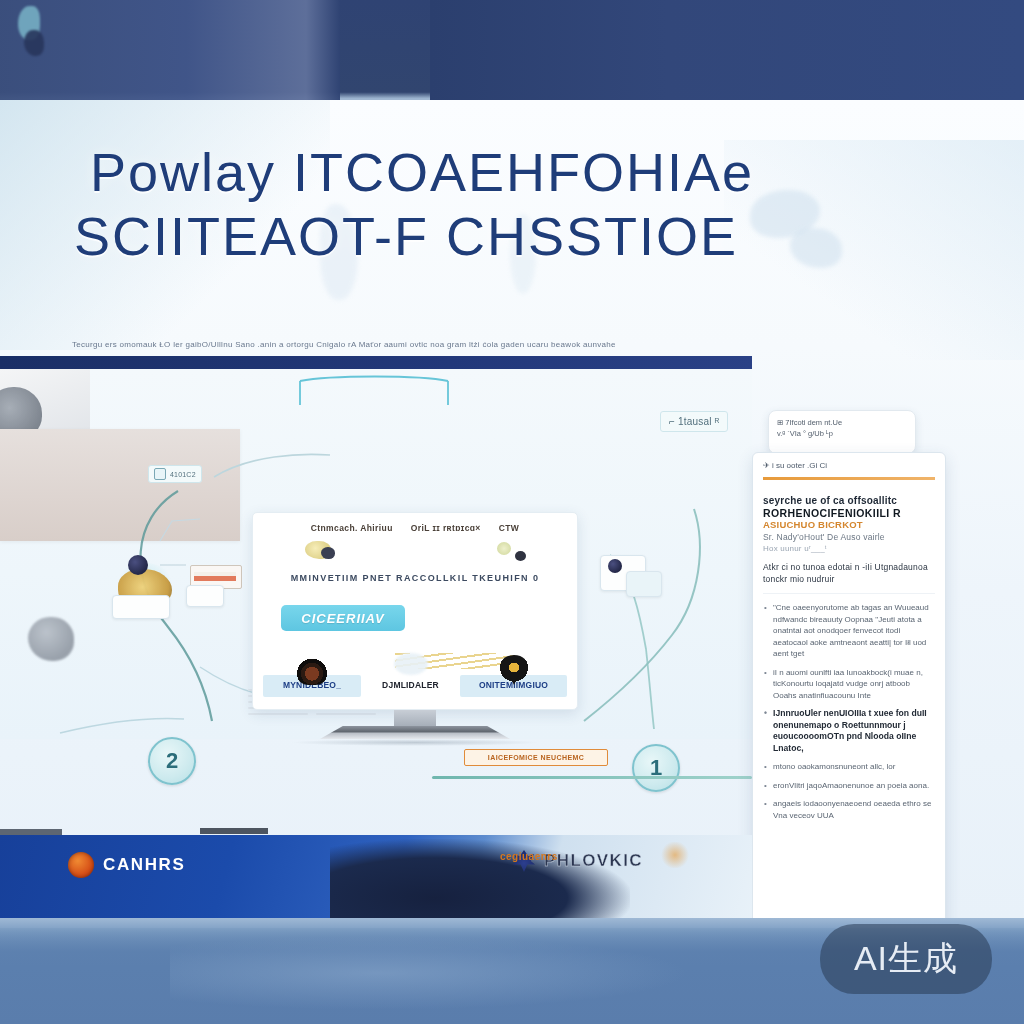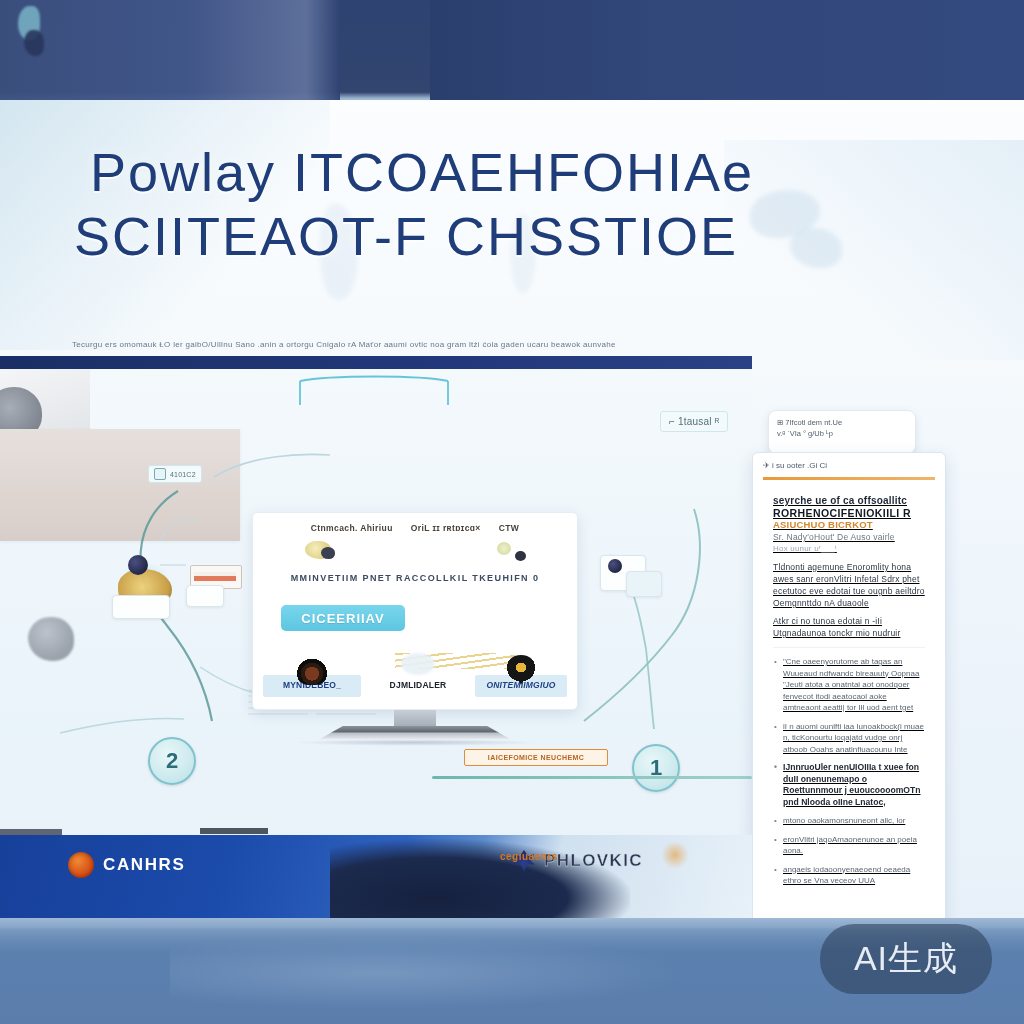--- a/index.html
+++ b/index.html
@@ -176,37 +176,37 @@
   .si4{left:262px;top:12px;width:11px;height:10px;background:#2f3240;}
   .scr-head{
     position:absolute;left:0;top:60px;width:100%;text-align:center;
     font-size:9px;font-weight:bold;letter-spacing:1.4px;color:#3c4a60;filter:blur(.35px);
   }
   .scr-cta{
     position:absolute;left:28px;top:92px;width:124px;height:26px;border-radius:5px;
     background:linear-gradient(180deg,#78d6ec,#5ec6e1);
     display:flex;align-items:center;justify-content:center;
     color:#ffffff;font-weight:bold;font-size:13px;letter-spacing:1px;
-    text-shadow:0 1px 1px rgba(0,0,0,.12);filter:blur(.3px);
+    text-shadow:0 1px 1px rgba(0,0,0,.12);filter:blur(.3px);font-style:italic;
   }
   .scr-cta-ghost{
     position:absolute;left:38px;top:88px;width:104px;height:6px;
     background:repeating-linear-gradient(90deg,rgba(255,255,255,.8) 0 10px,rgba(255,255,255,0) 10px 16px);
     opacity:.7;
   }
   .chips{position:absolute;left:0;bottom:12px;width:100%;display:flex;justify-content:space-between;padding:0 10px;box-sizing:border-box;}
   .chip{
     position:relative;height:22px;border-radius:2px;background:#d9ecf6;
     display:flex;align-items:center;justify-content:center;
     font-size:8.5px;font-weight:bold;color:#1e3f86;letter-spacing:.2px;
     filter:blur(.3px);padding-bottom:2px;box-sizing:border-box;
   }
   .chip.c1{width:98px;}
   .chip.c2{width:78px;background:transparent;color:#20242e;}
-  .chip.c3{width:92px;font-style:italic;}
+  .chip.c3{width:107px;}
   .chip-ico{
     position:absolute;top:-20px;left:50%;transform:translateX(-50%);
     width:32px;height:30px;filter:blur(.4px);
   }
   .ico-gauge{
     background:radial-gradient(circle at 50% 62%,#7a3a20 0 7px,#2b1a12 7px 11px,#0f0d0c 11px 15px,rgba(0,0,0,0) 15px);
     border-radius:50% 50% 40% 40%;
   }
   .ico-pin{
     background:radial-gradient(circle at 50% 42%,#e7b53c 0 5px,#151515 5px 14px,rgba(0,0,0,0) 14px);
@@ -266,21 +266,21 @@
     position:absolute;left:752px;top:352px;width:192px;height:540px;
     background:#ffffff;border:1px solid #dce6ee;border-radius:6px;
     box-shadow:0 5px 16px rgba(40,70,110,.14);overflow:hidden;
   }
   .panel-tabbar{
     position:absolute;left:0;top:0;width:100%;height:24px;
     display:flex;align-items:center;gap:6px;padding:0 10px;box-sizing:border-box;
     font-size:8px;color:#4d5a6a;filter:blur(.3px);
   }
   .panel-orange-rule{position:absolute;left:10px;top:24px;width:172px;height:3px;background:linear-gradient(90deg,#e79a3a,#f0b46a);}
-  .panel-body{position:absolute;left:0;top:32px;width:100%;padding:10px 20px;box-sizing:border-box;text-decoration:underline;}
+  .panel-body{position:absolute;left:0;top:32px;width:100%;padding:10px 10px;box-sizing:border-box;}
   .p-line{font-size:8.5px;line-height:12px;color:#2c3643;letter-spacing:.2px;filter:blur(.3px);}
   .p-line.h1{font-weight:bold;font-size:10px;color:#1e2835;}
   .p-line.h2{font-weight:bold;font-size:10.5px;color:#101820;letter-spacing:.4px;}
   .p-line.acc{font-weight:bold;color:#d4862e;font-size:9.5px;}
   .p-line.sub{color:#6b7683;}
   .p-line.faint{color:#9aa5b2;font-size:8px;}
   .p-sep{height:1px;background:#eef2f6;margin:8px 0;}
   .bullets{margin:0;padding-left:10px;list-style:none;}
   .bullets li{
     position:relative;font-size:8px;line-height:11.5px;color:#5a6572;
@@ -501,21 +501,20 @@
       <div class="panel-tabbar">
         <span>✈ i su ooter .Gi Ci</span>
       </div>
       <div class="panel-orange-rule"></div>
       <div class="panel-body">
         <div class="p-line h1">seyrche ue of ca offsoallitc</div>
         <div class="p-line h2">RORHENOCIFENIOKIILI R</div>
         <div class="p-line acc">ASIUCHUO BICRKOT</div>
         <div class="p-line sub">Sr. Nady'oHout' De Auso vairle</div>
         <div class="p-line faint">Hox  uunur uʳ___ᵗ</div>
-        <div class="p-line" style="margin-top:6px;">Tldnonti agemune Enoromlity hona awes sanr eronVlitri Infetal Sdrx phet ecetutoc eve edotai tue ougnb aeiltdro Oemgnnttdo nA duaoole</div>
         <div class="p-line" style="margin-top:6px;">Atkr ci no tunoa edotai n -iIi Utgnadaunoa tonckr mio nudruir</div>
         <div class="p-sep"></div>
         <ul class="bullets">
           <li>"Cne oaeenyorutome ab tagas an Wuueaud ndfwandc bireauuty Oopnaa  "Jeuti atota a onatntai aot onodqoer fenvecot itodi aeatocaol aoke amtneaont  aeatti| tor Iłl uod aent tget</li>
           <li>iI n auomi ounlfti iaa Iunoakbock(i muae n, ticKonourtu loqajatd vudge onrj atboob Ooahs anatinfiuacounu Inte</li>
           <li class="strong">IJnnruoUler nenUIOIIIa t xuee fon duII onenunemapo o Roettunnmour j  euoucoooomOTn pnd Nlooda oIIne Lnatoc,</li>
           <li>mtono oaokamonsnuneont allc, lor</li>
           <li>eronVlitri jaqoAmaonenunoe an poeia aona.</li>
           <li>angaeis iodaoonyenaeoend oeaeda ethro se Vna veceov UUA</li>
         </ul>

